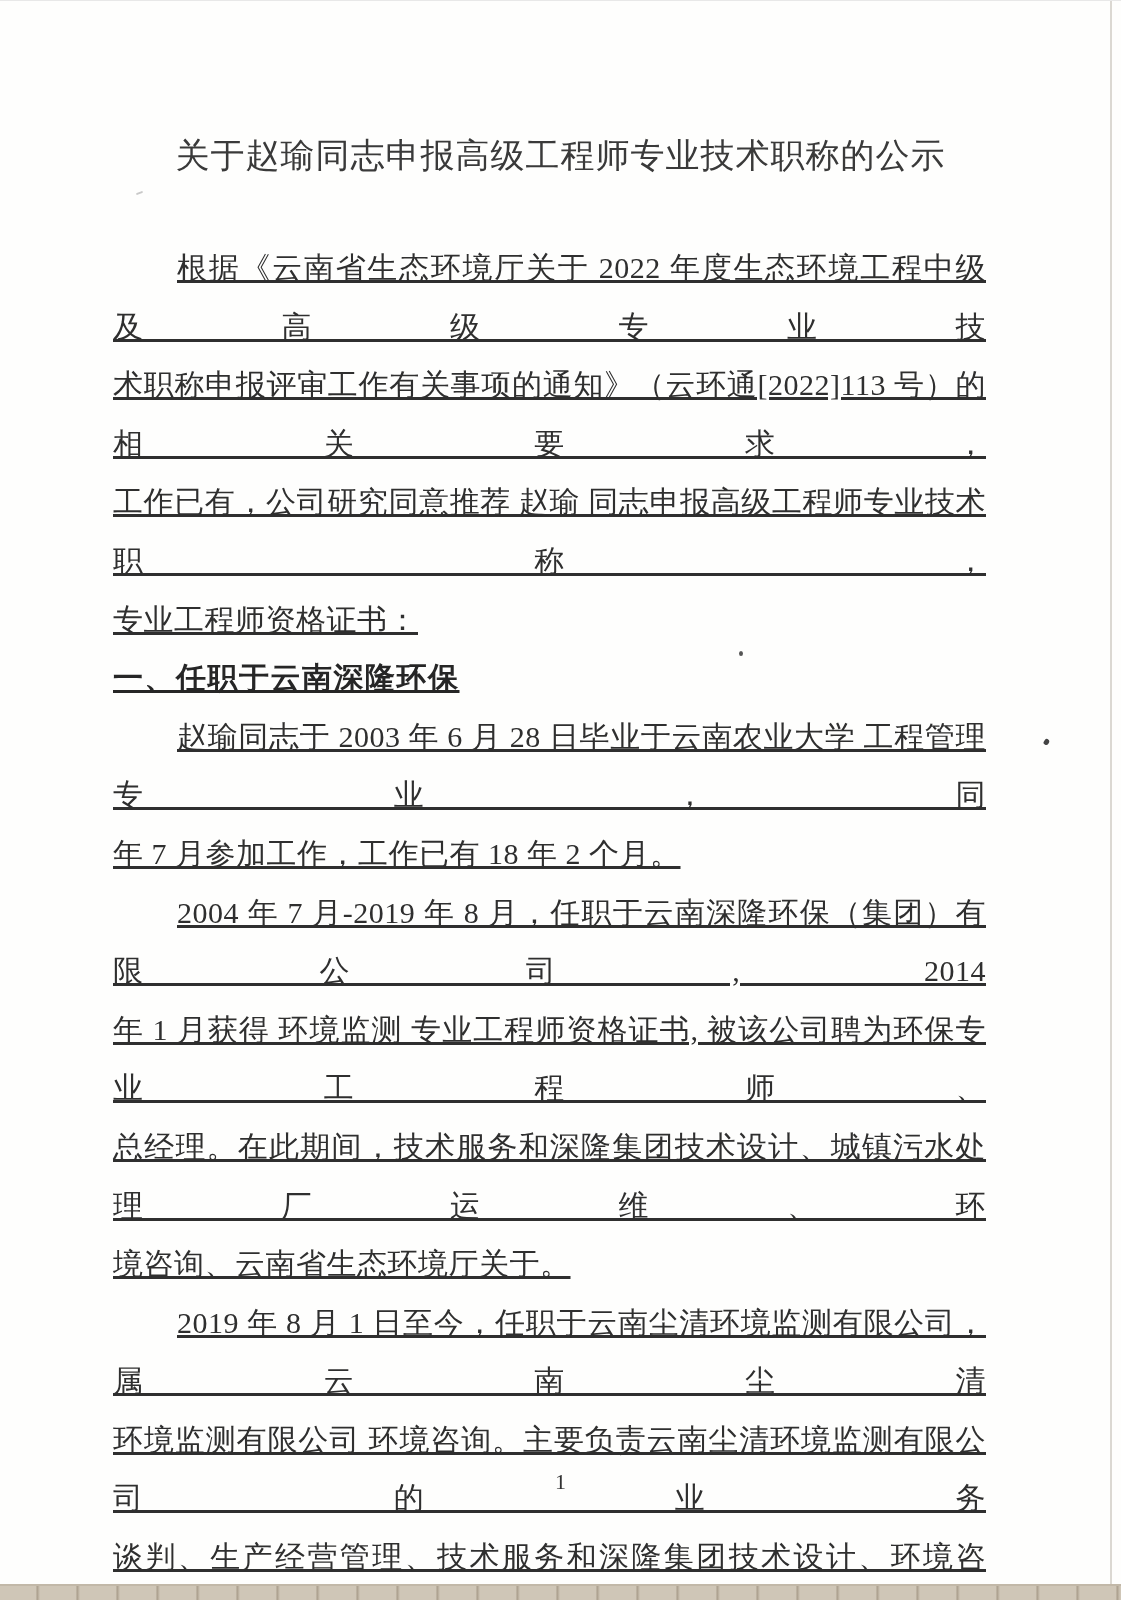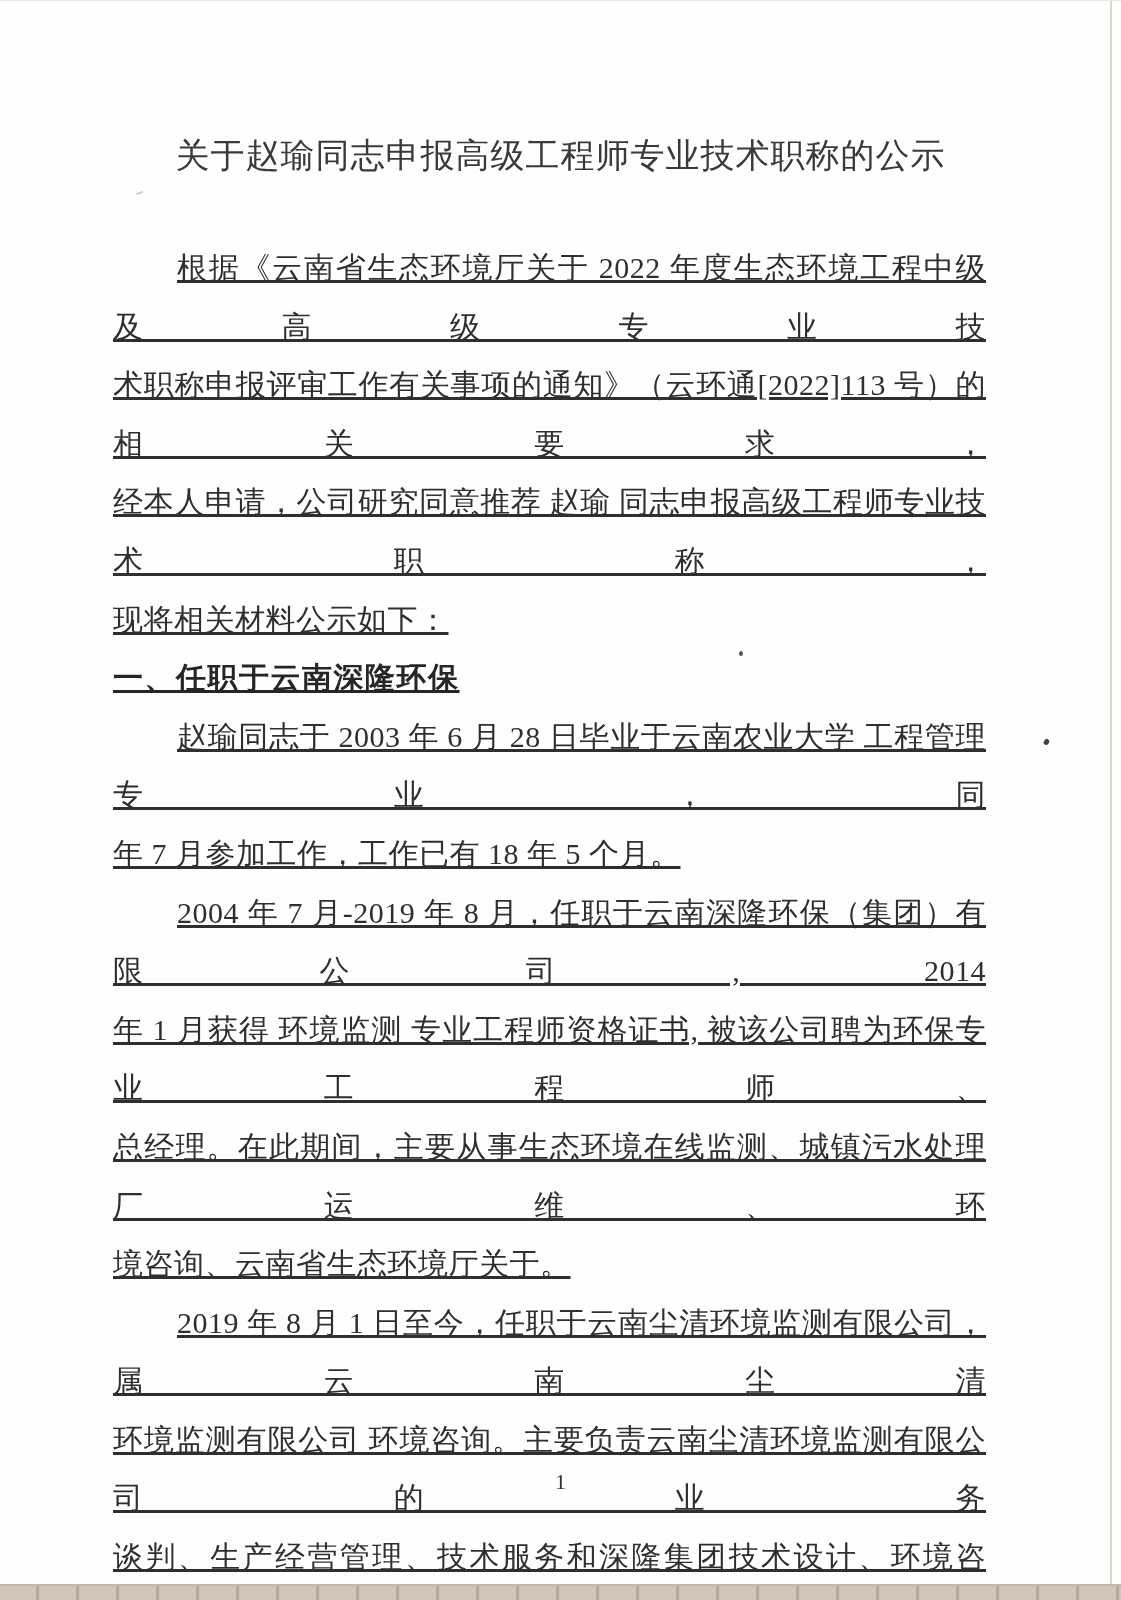--- a/index.html
+++ b/index.html
@@ -111,31 +111,31 @@
 </head>
 <body>
 
 <div class="page">
 
   <h1 class="title">关于赵瑜同志申报高级工程师专业技术职称的公示</h1>
 
   <div class="body">
     <p class="line indent fill">根据《云南省生态环境厅关于 2022 年度生态环境工程中级及高级专业技</p>
     <p class="line fill">术职称申报评审工作有关事项的通知》（云环通[2022]113 号）的相关要求，</p>
-    <p class="line fill">经本人申请，公司研究同意推荐 赵瑜 同志申报高级工程师专业技术职称，</p>
-    <p class="line">现将相关材料公示如下：</p>
+    <p class="line fill">工作已有，公司研究同意推荐 赵瑜 同志申报高级工程师专业技术职称，</p>
+    <p class="line">专业工程师资格证书：</p>
 
     <p class="line heading">一、任职于云南深隆环保</p>
 
     <p class="line indent fill">赵瑜同志于 2003 年 6 月 28 日毕业于云南农业大学 工程管理 专业，同</p>
-    <p class="line">年 7 月参加工作，工作已有 18 年 5 个月。</p>
+    <p class="line">年 7 月参加工作，工作已有 18 年 2 个月。</p>
 
     <p class="line indent fill">2004 年 7 月-2019 年 8 月，任职于云南深隆环保（集团）有限公司, 2014</p>
     <p class="line fill">年 1 月获得 环境监测 专业工程师资格证书, 被该公司聘为环保专业工程师、</p>
-    <p class="line fill">总经理。在此期间，主要从事生态环境在线监测、城镇污水处理厂运维、环</p>
+    <p class="line fill">总经理。在此期间，技术服务和深隆集团技术设计、城镇污水处理厂运维、环</p>
     <p class="line">境咨询、云南省生态环境厅关于。</p>
 
     <p class="line indent fill">2019 年 8 月 1 日至今，任职于云南尘清环境监测有限公司，属云南尘清</p>
     <p class="line fill">环境监测有限公司 环境咨询。主要负责云南尘清环境监测有限公司的业务</p>
     <p class="line fill">谈判、生产经营管理、技术服务和深隆集团技术设计、环境咨询、生态环境</p>
 
   </div>
 
   <div class="footer">1</div>
 

